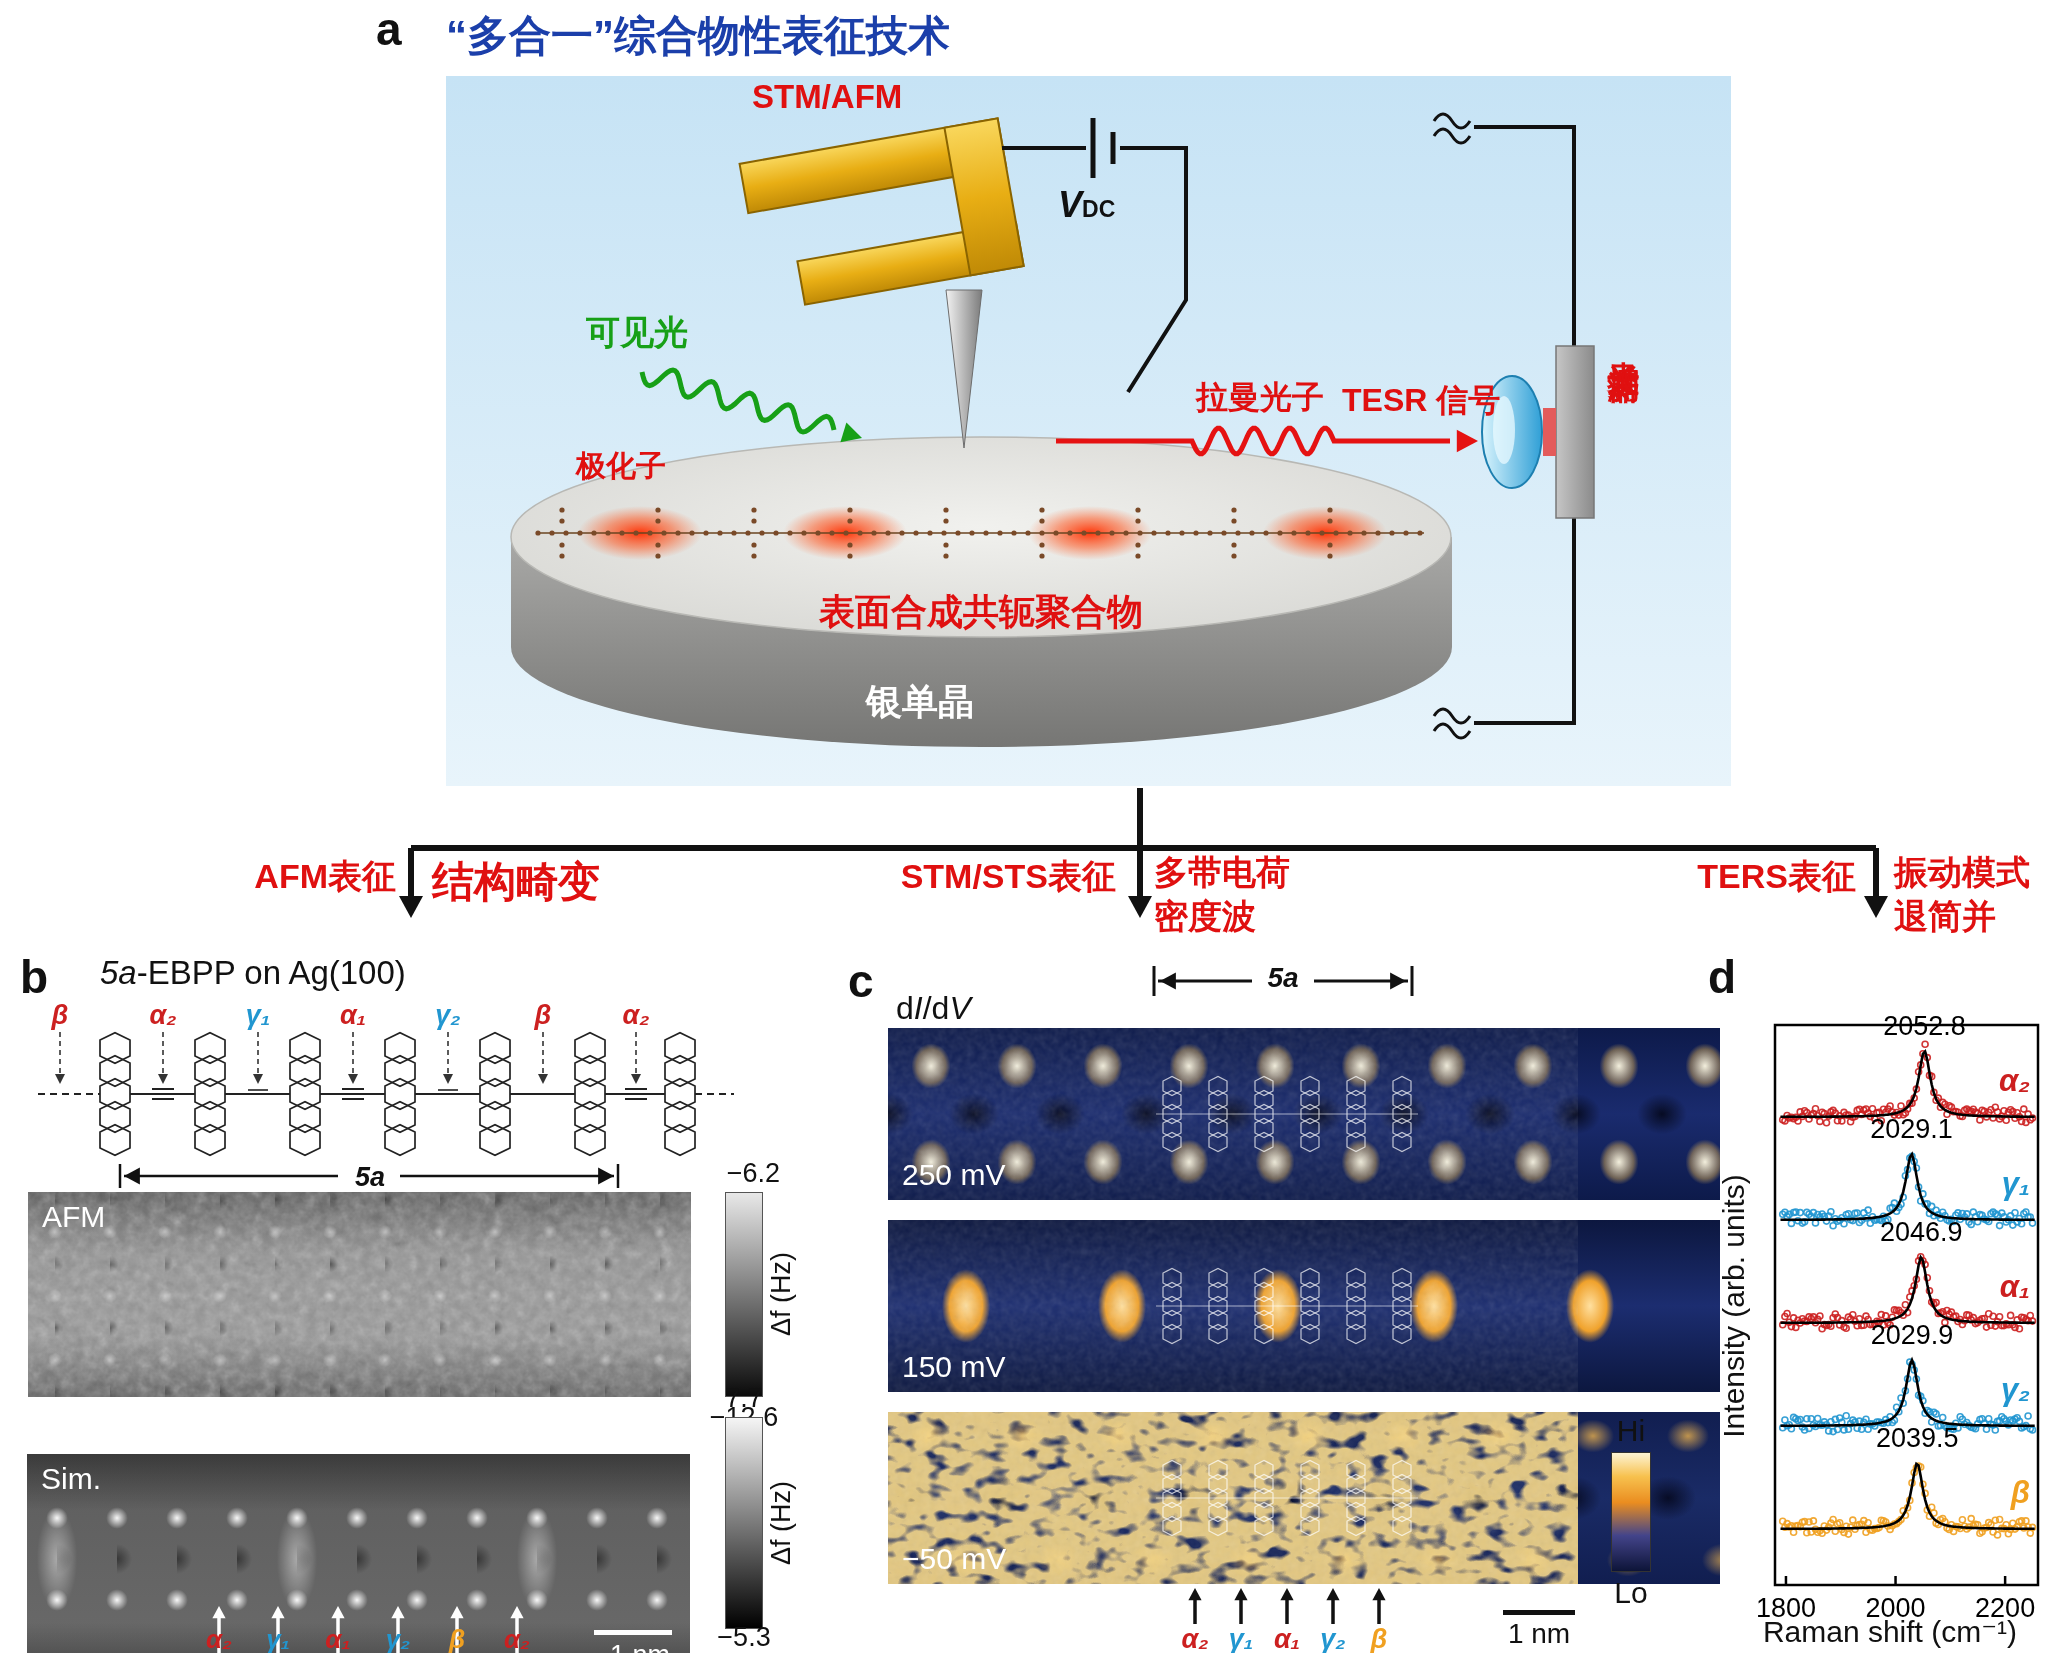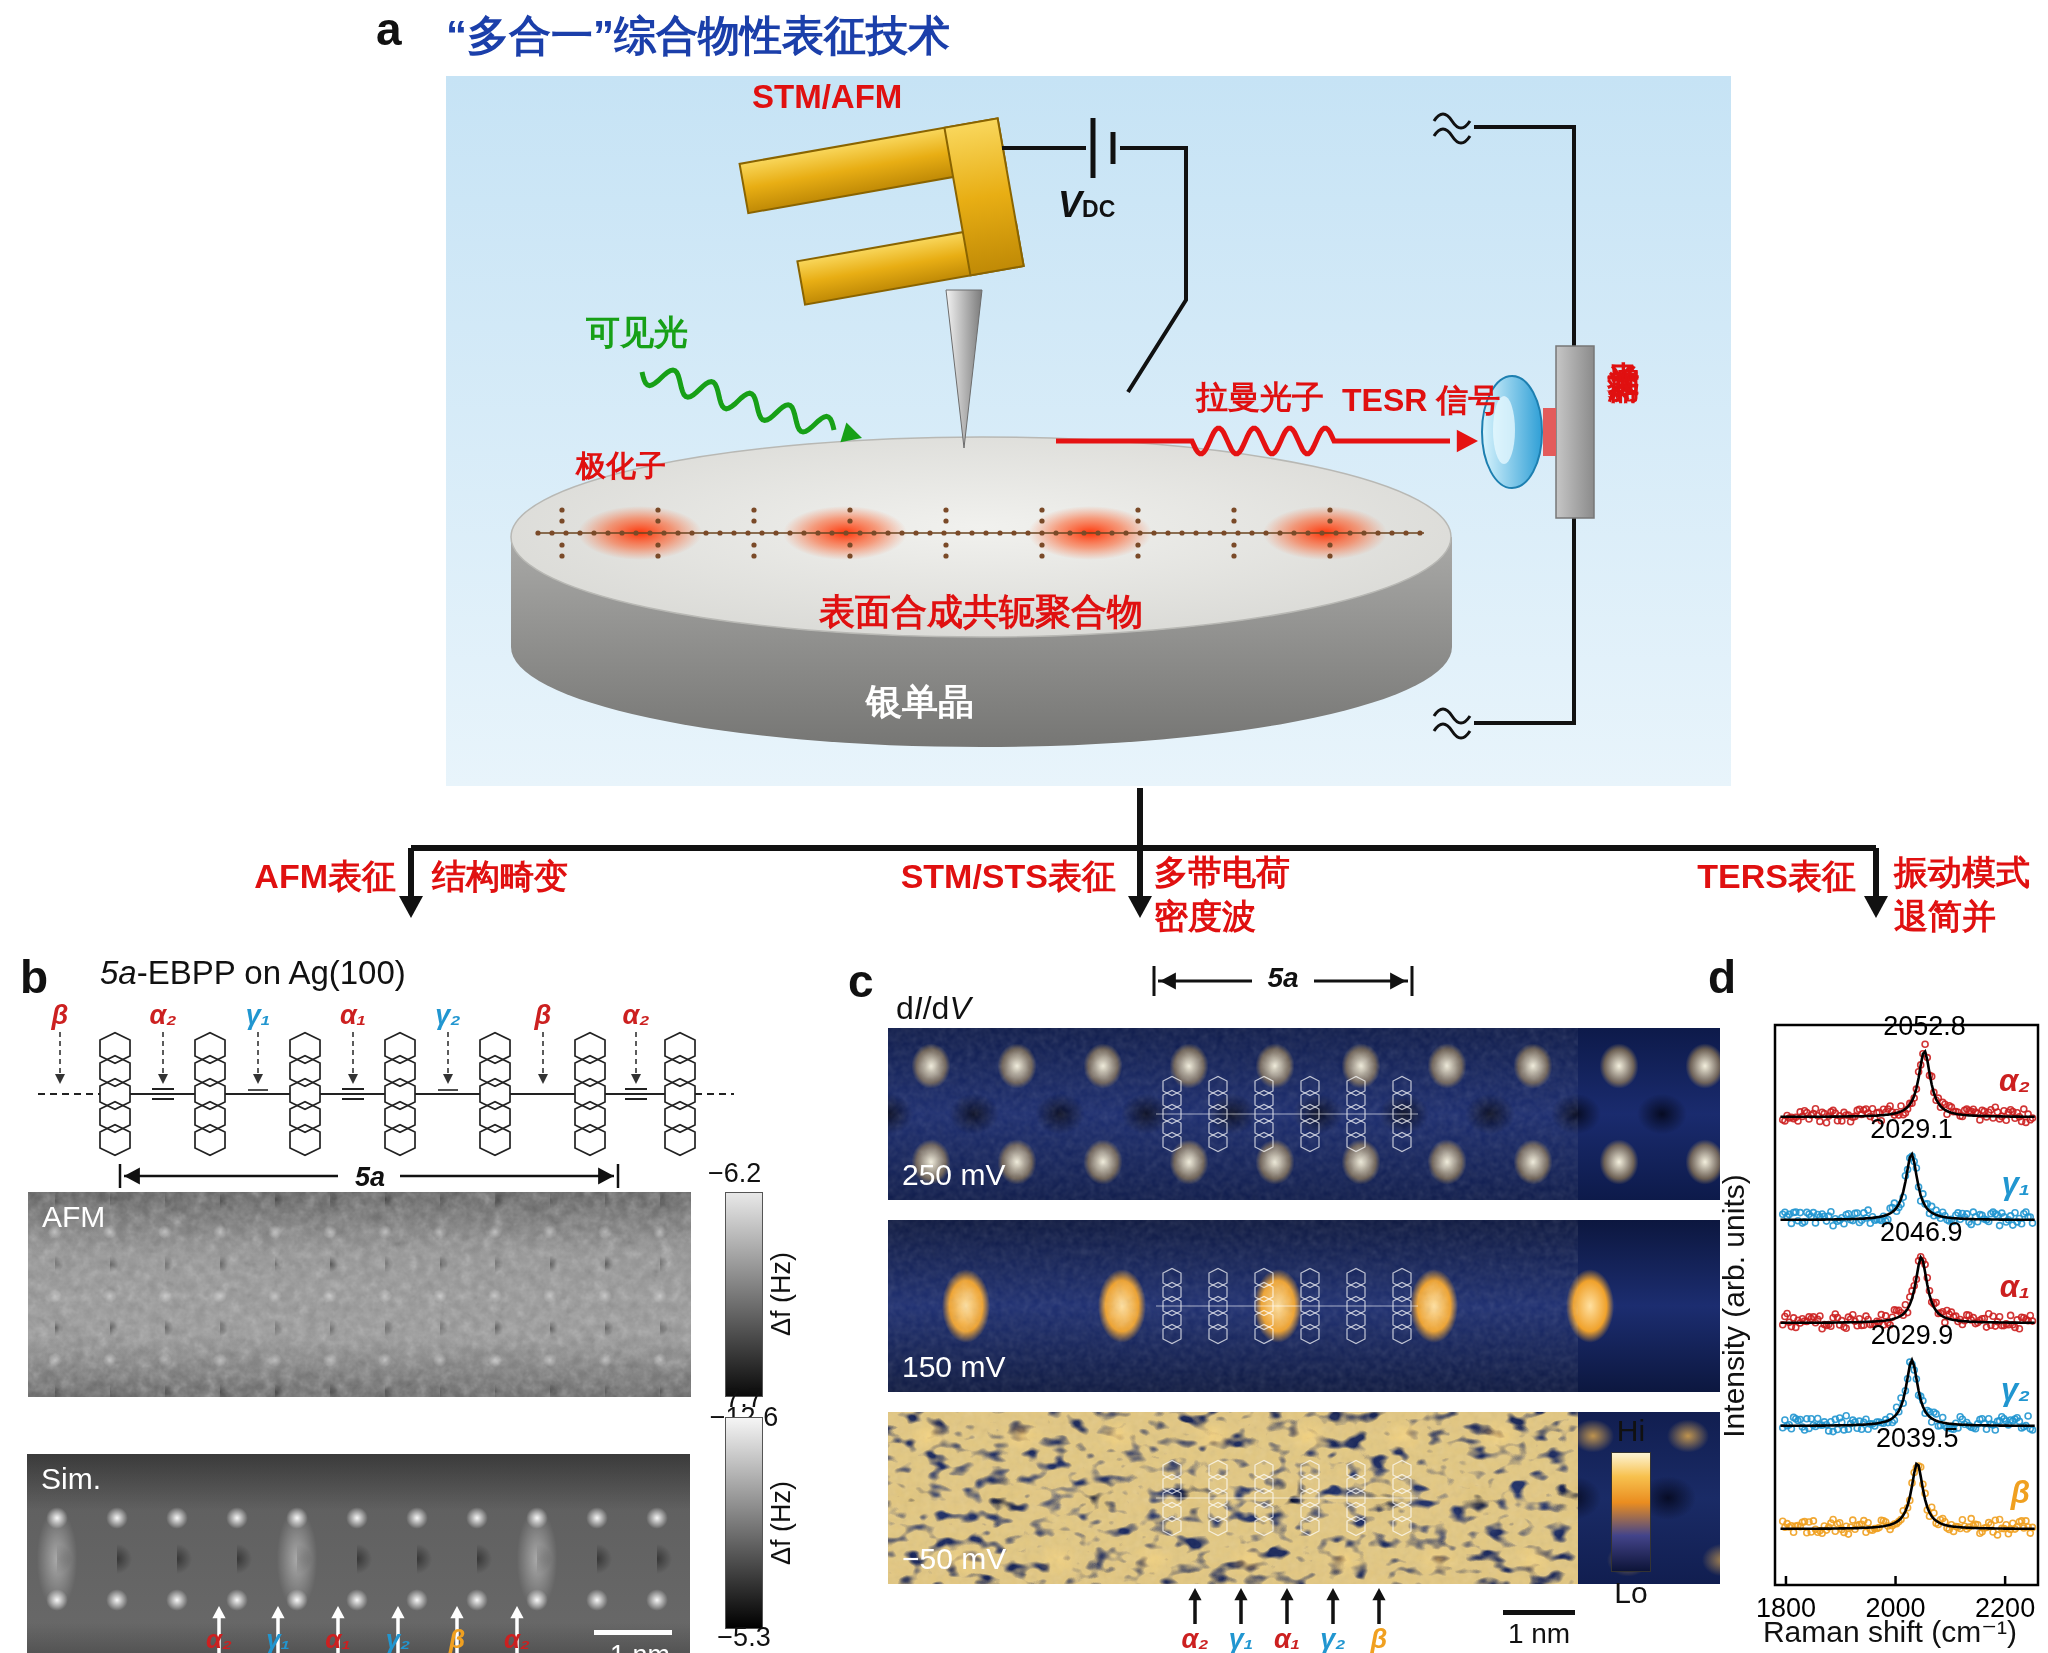--- a/index.html
+++ b/index.html
@@ -261,21 +261,21 @@
   </div>
   <div class="abs b" style="left:586px;top:310px;font-size:34px;color:#17a017">可见光</div>
   <div class="abs b" style="left:576px;top:446px;font-size:30px;color:#e01010">极化子</div>
   <div class="abs b" style="left:1196px;top:376px;font-size:32px;color:#e01010">拉曼光子</div>
   <div class="abs b" style="left:1342px;top:379px;font-size:32px;color:#e01010">TESR 信号</div>
   <div class="abs b" style="left:746px;top:588px;width:470px;text-align:center;font-size:36px;color:#e01010">表面合成共轭聚合物</div>
   <div class="abs b" style="left:866px;top:678px;width:200px;font-size:36px;color:#fff">银单晶</div>
   <div class="abs b" style="left:1602px;top:336px;font-size:32px;color:#e01010;writing-mode:vertical-rl;letter-spacing:3px">光子探测器</div>
 
   <div class="abs b red" style="left:210px;top:854px;width:186px;text-align:right;font-size:34px">AFM表征</div>
-  <div class="abs b red" style="left:432px;top:854px;font-size:34px">结构畸变</div>
+  <div class="abs b red" style="left:432px;top:854px;font-size:42px">结构畸变</div>
   <div class="abs b red" style="left:856px;top:854px;width:260px;text-align:right;font-size:34px">STM/STS表征</div>
   <div class="abs b red" style="left:1154px;top:850px;font-size:34px">多带电荷</div>
   <div class="abs b red" style="left:1154px;top:894px;font-size:34px">密度波</div>
   <div class="abs b red" style="left:1660px;top:854px;width:196px;text-align:right;font-size:34px">TERS表征</div>
   <div class="abs b red" style="left:1894px;top:850px;font-size:34px">振动模式</div>
   <div class="abs b red" style="left:1894px;top:894px;font-size:34px">退简并</div>
 
   <div class="panel" id="panelB" style="left:20px;top:950px;width:790px;height:703px">
     <div class="abs b" style="left:0;top:0;font-size:46px">b</div>
     <div class="abs" style="left:80px;top:4px;width:440px;text-align:left;font-size:33px">
@@ -375,21 +375,21 @@
             <filter id="gnA">
               <feTurbulence type="fractalNoise" baseFrequency="0.09" numOctaves="3" seed="4"></feTurbulence>
               <feColorMatrix type="saturate" values="0"></feColorMatrix>
             </filter>
           </defs>
         <rect width="663" height="205" filter="url(#gnA)" opacity="0.5"></rect>
       </svg>
       <div class="micro-label">AFM</div>
     </div>
     <div class="abs" style="left:705px;top:242px;width:38px;height:205px;border:1px solid #555;background:linear-gradient(180deg,#e8e8e8,#0a0a0a)"></div>
-    <div class="abs" style="left:688px;top:208px;width:72px;text-align:left;font-size:27px">−6.2</div>
+    <div class="abs" style="left:688px;top:208px;width:72px;text-align:right;font-size:27px">−6.2</div>
     <div class="abs" style="left:682px;top:452px;width:84px;text-align:center;font-size:27px">−12.6</div>
     <div class="abs" style="left:700px;top:330px;width:120px;height:28px;text-align:center;font-size:27px;transform:rotate(-90deg)">Δf (Hz)</div>
 
     <div class="sim" id="simImg" style="left:7px;top:467px">
       <svg id="simOverlay" width="663" height="212" style="position:absolute;left:0;top:0">
           <line x1="192" y1="200" x2="192" y2="160" stroke="#fff" stroke-width="3.5"></line>
           <polygon points="192,152 198.6,164.3 185.4,164.3" fill="#fff"></polygon>
           <line x1="251" y1="200" x2="251" y2="160" stroke="#fff" stroke-width="3.5"></line>
           <polygon points="251,152 257.6,164.3 244.4,164.3" fill="#fff"></polygon>
           <line x1="311" y1="200" x2="311" y2="160" stroke="#fff" stroke-width="3.5"></line>

